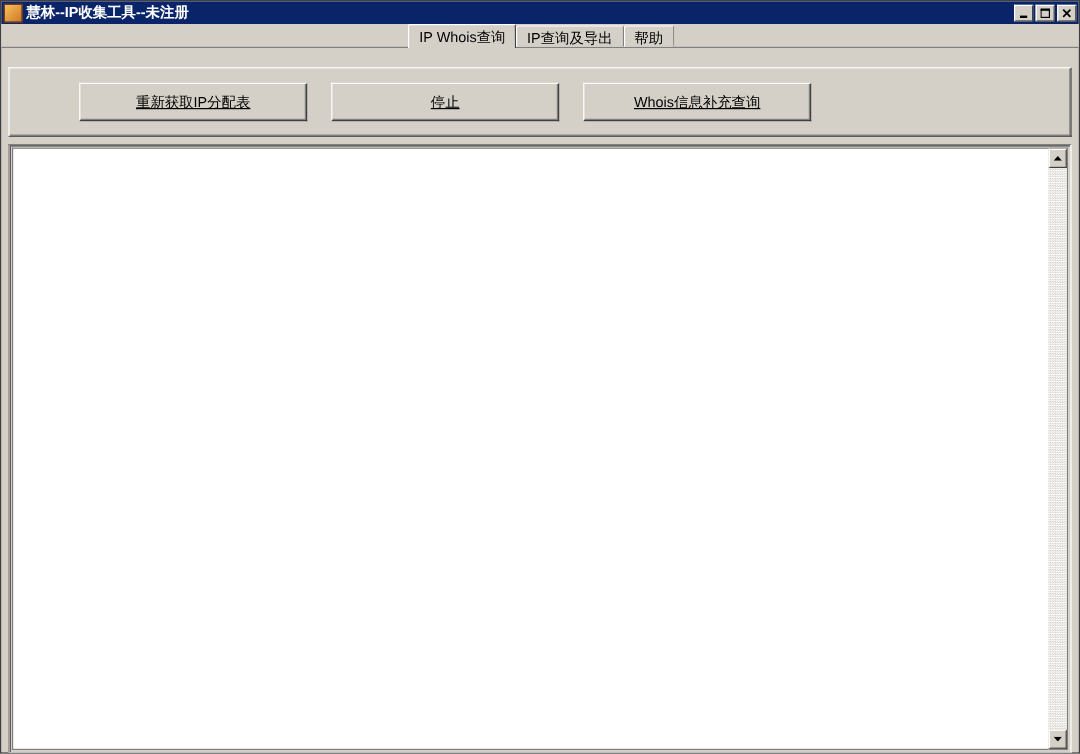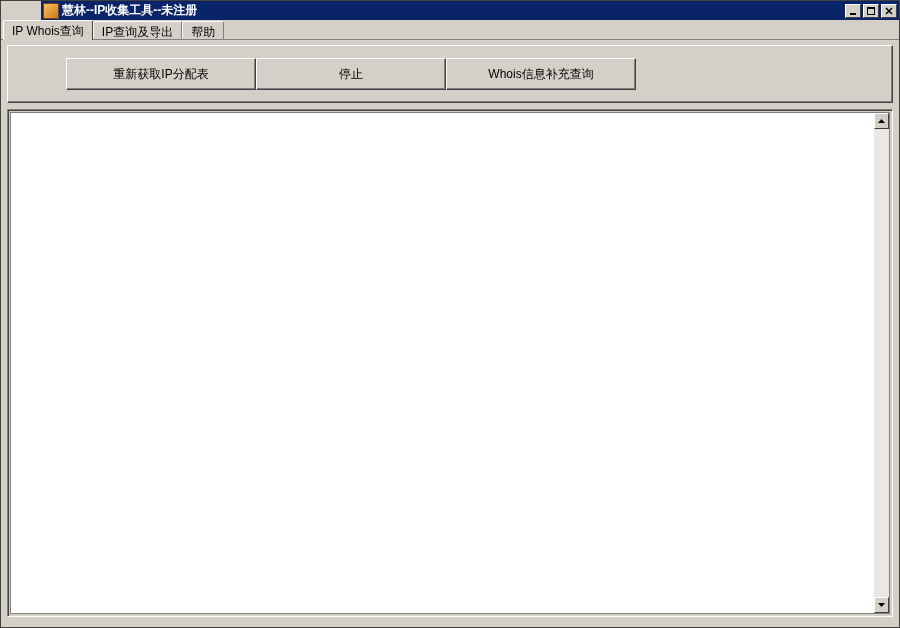--- a/index.html
+++ b/index.html
@@ -17,21 +17,20 @@
   
   .titlebar {
     height: 19px;
     background: #0a246a;
     color: #ffffff;
     display: flex;
     align-items: center;
     padding: 0 2px;
     font-weight: bold;
     font-size: 12px;
-    margin-left: 40px;
   }
   .titlebar .app-icon {
     width: 16px;
     height: 16px;
     margin-right: 3px;
     display: inline-block;
     background: linear-gradient(135deg,#f8c060 0%,#d07820 100%);
     border: 1px solid #804010;
   }
   .titlebar .title-text { flex: 1; }
@@ -54,20 +53,21 @@
     line-height: 1;
   }
   
   .tab-strip {
     display: flex;
     align-items: flex-end;
     height: 20px;
     background: #d4d0c8;
     padding-left: 2px;
     border-bottom: 1px solid #808080;
+    justify-content: center;
   }
   .tab {
     height: 18px;
     padding: 2px 8px 0 8px;
     font-size: 12px;
     color: #000;
     border: 1px solid #808080;
     border-bottom: none;
     border-top-left-radius: 2px;
     border-top-right-radius: 2px;
@@ -86,31 +86,33 @@
     z-index: 2;
   }
   .tab.inactive {
     border-top: 1px solid #ffffff;
     border-left: 1px solid #ffffff;
     border-right: 1px solid #808080;
     margin-top: 20px;
   }
   
   .toolbar-panel {
-    margin: 5px 6px 6px 6px;
+    margin: 16px 6px 6px 6px;
     padding: 12px 10px;
     border: 1px solid #808080;
     border-top-color: #ffffff;
     border-left-color: #ffffff;
     border-right-color: #404040;
     border-bottom-color: #404040;
     box-shadow: inset -1px -1px 0 #808080, inset 1px 1px 0 #d4d0c8;
     background: #d4d0c8;
     display: flex;
+    gap: 20px;
     padding-left: 58px;
+    text-decoration: underline;
   }
   .action-btn {
     width: 190px;
     height: 32px;
     background: #d4d0c8;
     border: 1px solid #404040;
     border-top-color: #ffffff;
     border-left-color: #ffffff;
     box-shadow: inset -1px -1px 0 #808080, inset 1px 1px 0 #d4d0c8;
     font-size: 12px;

